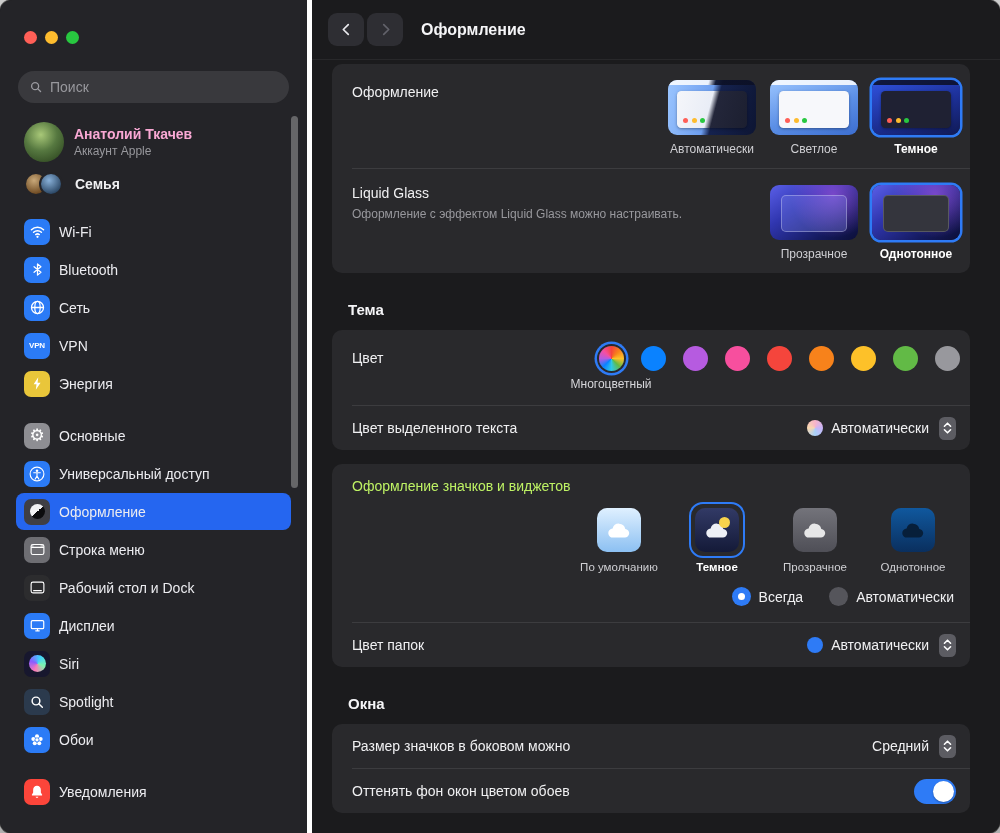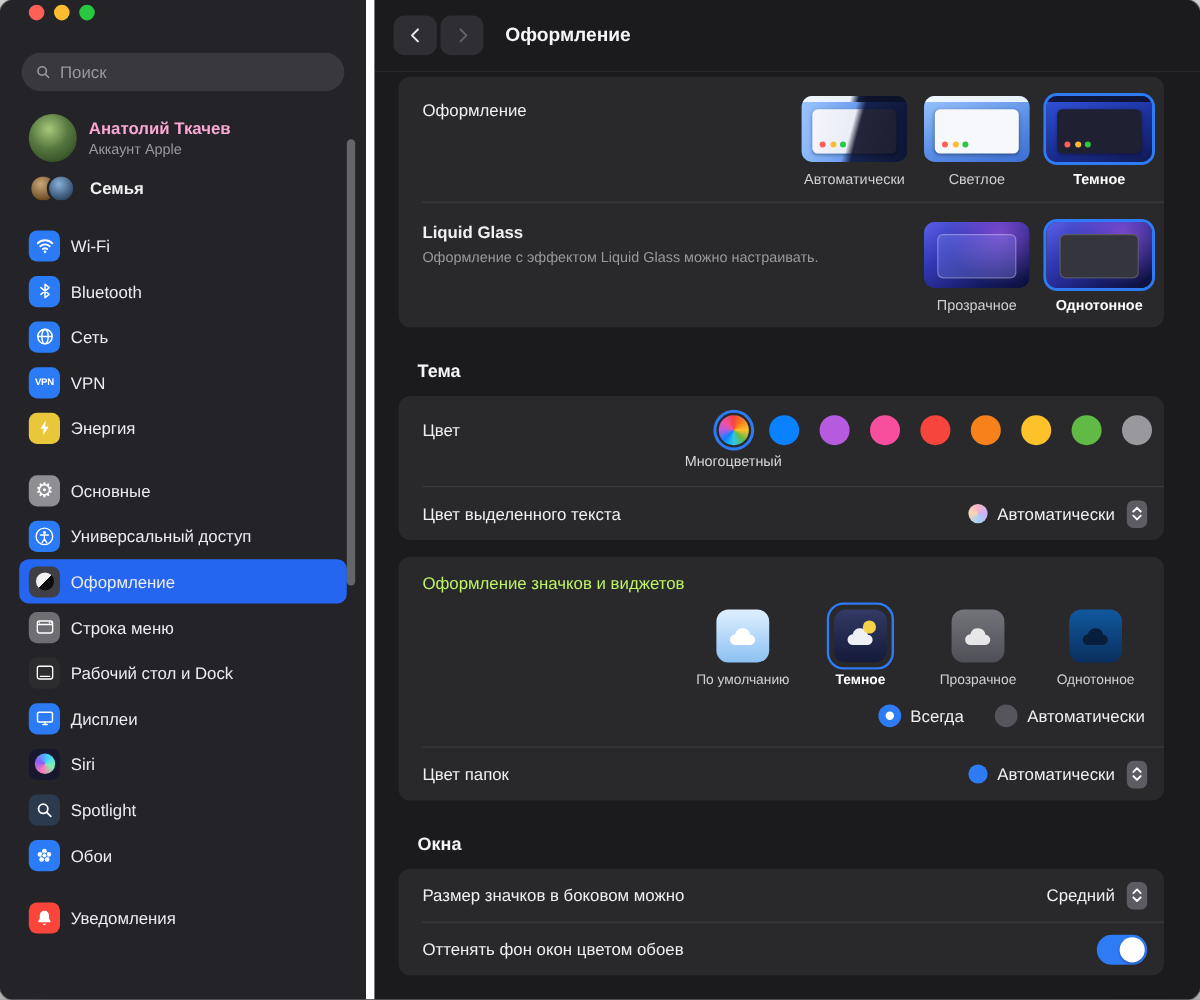--- a/index.html
+++ b/index.html
@@ -1,21 +1,21 @@
 <!DOCTYPE html>
 <html><head>
 <meta charset="utf-8">
 <style>
   *{box-sizing:border-box;margin:0;padding:0}
   html,body{background:#d8d8d8}
   body{font-family:"Liberation Sans","DejaVu Sans",sans-serif}
   .window{width:1000px;height:833px;border-radius:12px;overflow:hidden;display:flex;background:#1b1b1d;box-shadow:0 0 0 1px rgba(0,0,0,.55),0 24px 60px rgba(0,0,0,.45)}
 
   
-  .sidebar{width:312px;min-width:312px;background:#242428;padding:4px 16px 0;position:relative;border-right:7px solid #ffffff}
+  .sidebar{width:312px;min-width:312px;background:#242428;padding:31px 16px 0;position:relative;border-right:5px solid #ffffff}
   .traffic{display:flex;gap:8px;padding-left:8px}
   .tl{width:13px;height:13px;border-radius:50%}
   .tl-red{background:#ff5f57}.tl-yellow{background:#febc2e}.tl-green{background:#28c840}
   .search{margin:27px 2px 0;height:32px;background:#39393d;border-radius:16px;display:flex;align-items:center;gap:7px;padding:0 11px}
   .search input{background:transparent;border:0;outline:0;color:#ddd;font-size:14px;width:100%;font-family:inherit}
   .search input::placeholder{color:#98989d}
   .profile{display:flex;align-items:center;gap:10px;margin:15px 2px 2px;padding:4px 6px;border-radius:8px}
   .avatar{width:40px;height:40px;border-radius:50%;background:radial-gradient(circle at 42% 32%,#a8c878 0%,#567840 45%,#243a18 100%);flex:none}
   .p-name{font-size:14px;font-weight:700;color:#f9a8d4}
   .p-sub{font-size:12px;color:#98989d;margin-top:2px}
@@ -69,21 +69,21 @@
   .thumb-auto{background:linear-gradient(105deg,#9cc6ff 0%,#6e9ff0 46%,#15224e 54%,#0d1533 100%)}
   .thumb-auto .strip{background:linear-gradient(105deg,rgba(255,255,255,.85) 46%,rgba(12,16,38,.9) 54%)}
   .thumb-auto .mw{background:linear-gradient(105deg,#f5f6fa 0%,#e9edf6 46%,#23263a 54%,#1c1f30 100%)}
   .thumb-light{background:linear-gradient(160deg,#9cc6ff 0%,#5b8fe6 55%,#3c6ed0 100%)}
   .thumb-light .strip{background:rgba(255,255,255,.85)}
   .thumb-light .mw{background:#f7f8fb}
   .thumb-dark{background:linear-gradient(160deg,#3053e0 0%,#1c2f96 55%,#101a55 100%)}
   .thumb-dark .strip{background:rgba(10,14,35,.85)}
   .thumb-dark .mw{background:#1f2133}
   .lg-text{max-width:340px}
-  .lg-title{font-size:14px;font-weight:700;color:#f0f0f2}
+  .lg-title{font-size:14px;font-weight:400;color:#f0f0f2}
   .lg-desc{font-size:12px;color:#98989d;margin-top:5px;line-height:1.35}
   .thumb-glass{background:radial-gradient(circle at 72% 18%,rgba(186,92,240,.55),transparent 55%),linear-gradient(145deg,#5a5fe8 0%,#3036b0 35%,#141a5e 75%,#0c0f38 100%)}
   .gw{position:absolute;left:11px;right:11px;top:10px;bottom:8px;border-radius:5px}
   .gw-trans{background:rgba(125,135,235,.32);border:1px solid rgba(255,255,255,.30)}
   .gw-solid{background:#34353d;border:1px solid rgba(255,255,255,.18)}
 
   
   .row-accent{display:flex;justify-content:space-between;padding:16px 10px 6px 20px}
   .acc-right{position:relative;padding-bottom:28px}
   .acc-dots{display:flex;gap:17px}

